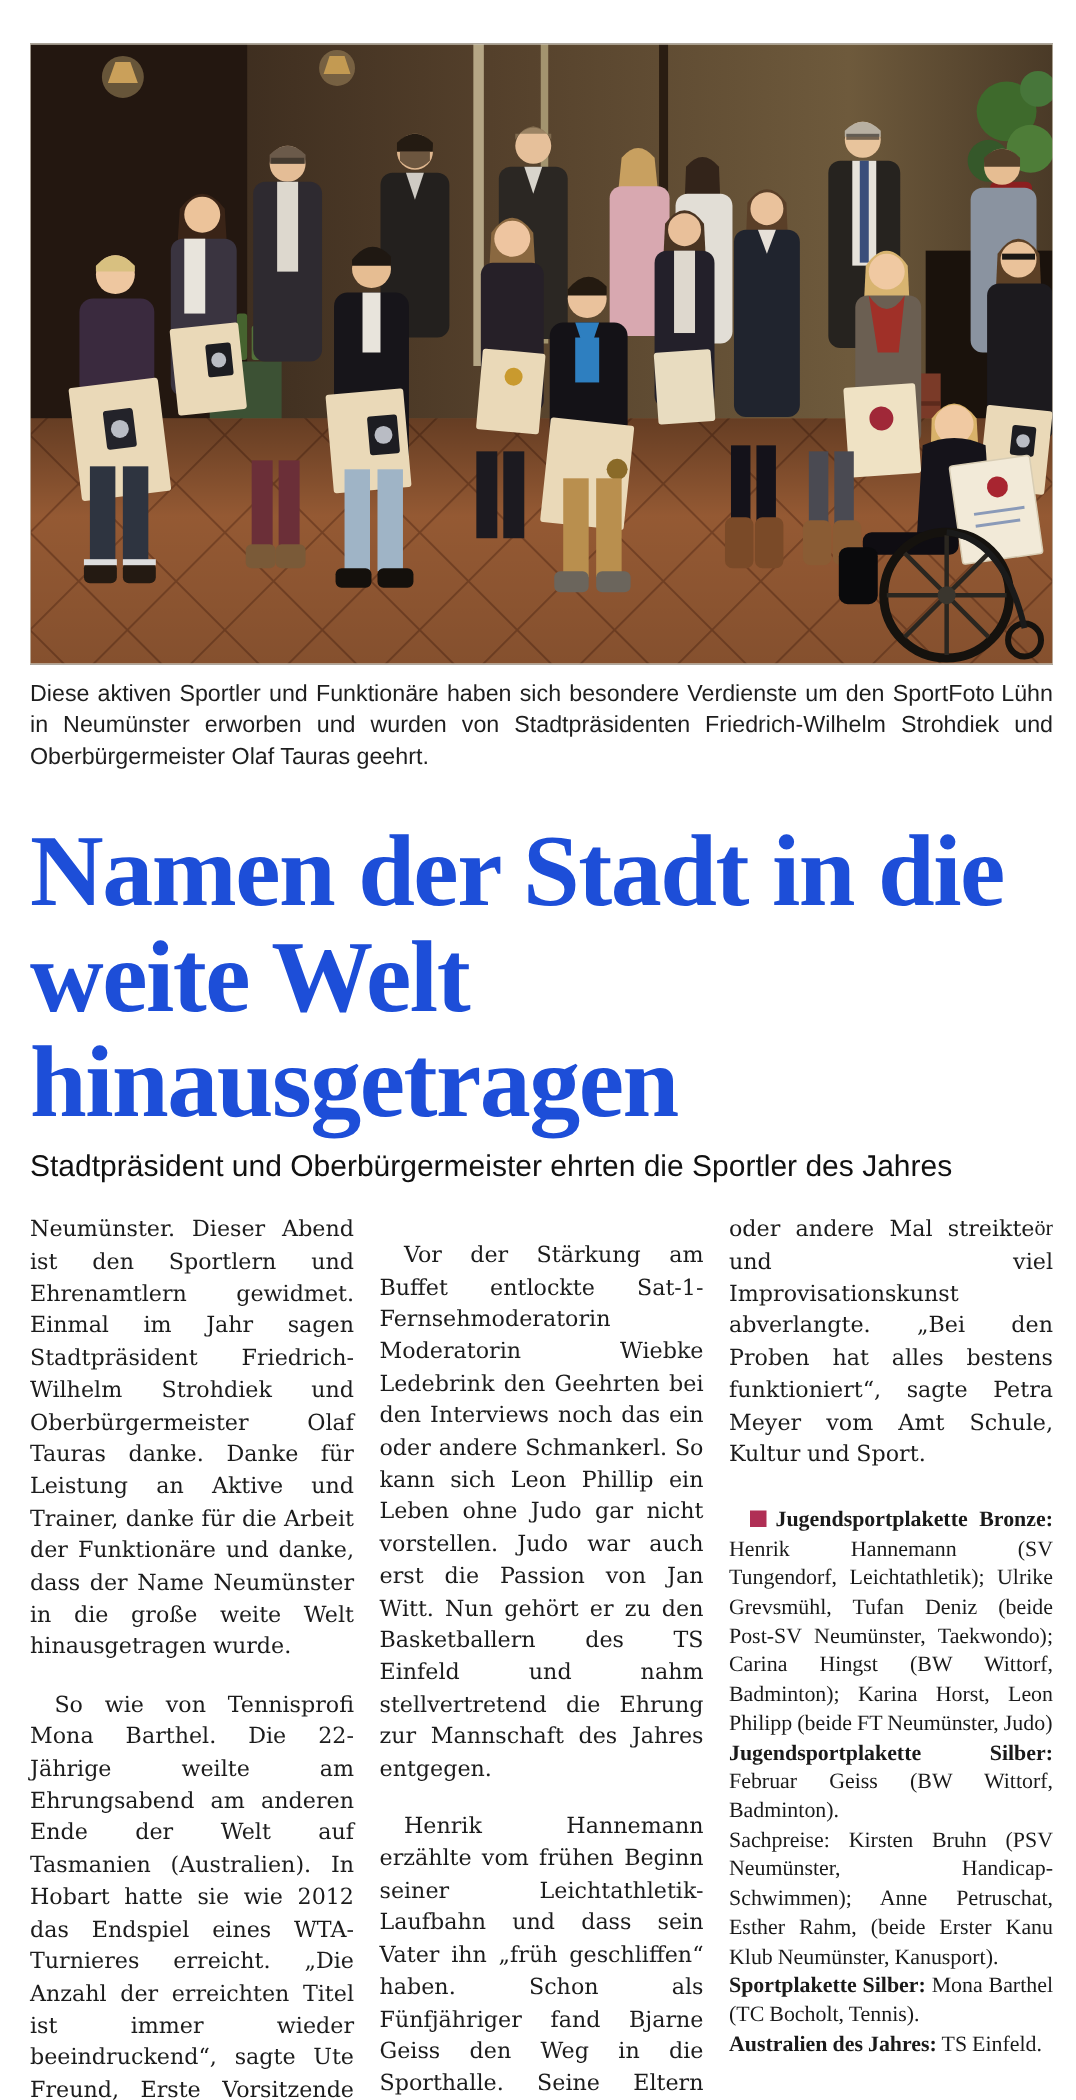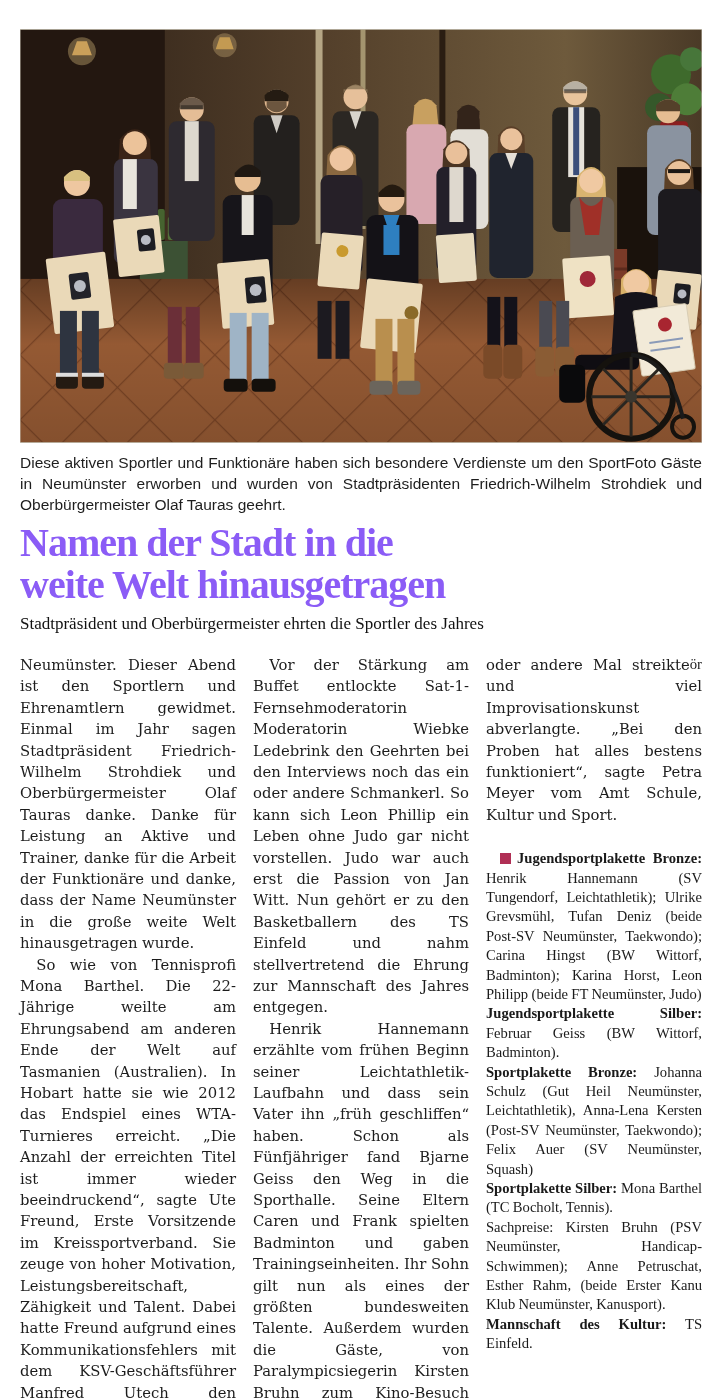--- a/index.html
+++ b/index.html
@@ -13,38 +13,38 @@
   .photo{width:682px;height:414px;display:block;background:#3f2d1f;}
   
   .caption{
     margin-top:9px;width:682px;
     font-family:"Liberation Sans",sans-serif;
     font-size:15.5px;line-height:21px;text-align:justify;color:#1e1e1e;
   }
   .caption .credit{float:right;}
   
   h1{
-    margin:7px 0 0 0;
+    margin:30px 0 0 0;
     font-family:"Liberation Serif",serif;font-weight:700;
-    font-size:40px;line-height:1.04;letter-spacing:-1px;color:#8b5cf6;
+    font-size:68px;line-height:1.04;letter-spacing:-1px;color:#1d4ed8;
   }
   h2{
     margin:10px 0 0 0;
-    font-family:Liberation Serif, serif;font-weight:400;
-    font-size:17px;line-height:1.1;color:#111;
+    font-family:Liberation Sans, sans-serif;font-weight:400;
+    font-size:20px;line-height:1.1;color:#111;
   }
   
   .cols{display:flex;gap:17px;margin-top:20px;}
   .col{
     width:216px;flex:0 0 216px;
     font-size:14.8px;line-height:21.4px;text-align:justify;
     hyphens:auto;-webkit-hyphens:auto;word-spacing:-0.02em;
   }
   .col p{margin:0;}
-  .col p.ind{text-indent:1.1em;}
+  .col p.ind{text-indent:1.1em;margin-top:17px;}
   .lead{font-weight:400;}
   .author{float:right;font-family:Liberation Serif, serif;}
   
   .honors{
     margin-top:24px;
     font-family:"Liberation Sans",sans-serif;
     font-size:14.6px;line-height:19.4px;text-align:justify;color:#1a1a1a;
   }
   .honors p{margin:0;font-family:Liberation Serif, serif;}
   .honors b{font-weight:700;}
@@ -312,21 +312,21 @@
         <circle cx="612" cy="368" r="42" fill="none" stroke="#15120e" stroke-width="6"></circle>
         <path d="M612 328 V408 M572 368 H652 M584 340 L640 396 M640 340 L584 396" stroke="#2a2620" stroke-width="3"></path>
         <circle cx="612" cy="368" r="6" fill="#3a362e"></circle>
         <circle cx="664" cy="398" r="11" fill="none" stroke="#15120e" stroke-width="4"></circle>
         <path d="M612 326 Q650 330 664 390" stroke="#1a1a1a" stroke-width="4" fill="none"></path>
       </g>
 
       <rect x="0" y="0" width="683" height="414" fill="none" stroke="#c8c2b4" stroke-width="1"></rect>
     </svg>
     <figcaption class="caption">
-      <span class="credit">Foto Gäste</span>
+      <span class="credit">Foto Lühn</span>
       <span>Diese aktiven Sportler und Funktionäre haben sich besondere Verdienste um den Sport in Neumünster erworben und wurden von Stadtpräsidenten Friedrich-Wilhelm Strohdiek und Oberbürgermeister Olaf Tauras geehrt.</span>
     </figcaption>
   </figure>
 
   <h1>
     <span>Namen der Stadt in die</span><br>
     <span>weite Welt hinausgetragen</span>
   </h1>
   <h2>Stadtpräsident und Oberbürgermeister ehrten die Sportler des Jahres</h2>
 
@@ -348,22 +348,21 @@
     <div class="col">
       <p>
         <span class="author">ör</span><span>oder andere Mal streikte und viel Improvisationskunst abverlangte. „Bei den Proben hat alles bestens funktioniert“, sagte Petra Meyer vom Amt Schule, Kultur und Sport.</span>
       </p>
 
       <div class="honors">
         <p>
           <span class="bullet"></span><b>Jugendsportplakette Bronze:</b><span> Henrik Hannemann (SV Tungendorf, Leichtathletik); Ulrike Grevsmühl, Tufan Deniz (beide Post-SV Neumünster, Taekwondo); Carina Hingst (BW Wittorf, Badminton); Karina Horst, Leon Philipp (beide FT Neumünster, Judo)</span>
         </p>
         <p><b>Jugendsportplakette Silber:</b><span> Februar Geiss (BW Wittorf, Badminton).</span></p>
-        <p><b>Sportplakette Bronze:</b><span> Johanna Schulz (Gut Heil Neumünster, Leichtathletik), Anna-Lena Kersten (Post-SV Neumünster, Taekwondo); Felix Auer (SV Neumünster, Squash)</span></p>
+        <p><b></b><span>Sachpreise: Kirsten Bruhn (PSV Neumünster, Handicap-Schwimmen); Anne Petruschat, Esther Rahm, (beide Erster Kanu Klub Neumünster, Kanusport).</span></p>
         <p><b>Sportplakette Silber:</b><span> Mona Barthel (TC Bocholt, Tennis).</span></p>
-        <p><b></b><span>Sachpreise: Kirsten Bruhn (PSV Neumünster, Handicap-Schwimmen); Anne Petruschat, Esther Rahm, (beide Erster Kanu Klub Neumünster, Kanusport).</span></p>
-        <p><b>Mannschaft des Kultur:</b><span> TS Einfeld.</span></p>
+        <p><b>Australien des Jahres:</b><span> TS Einfeld.</span></p>
 
       </div>
     </div>
 
   </div>
 </div>
 
 </body></html>

